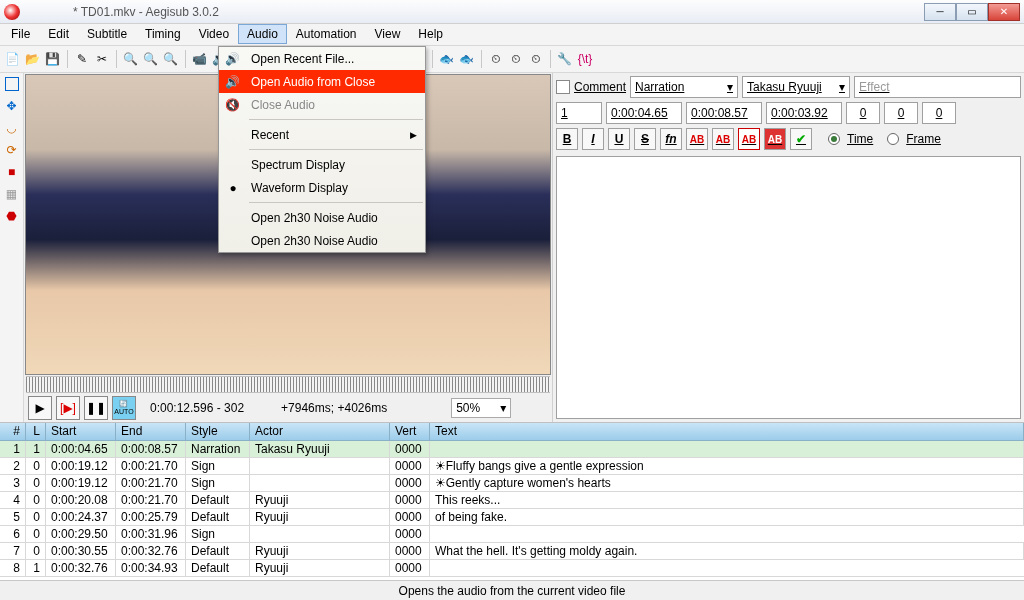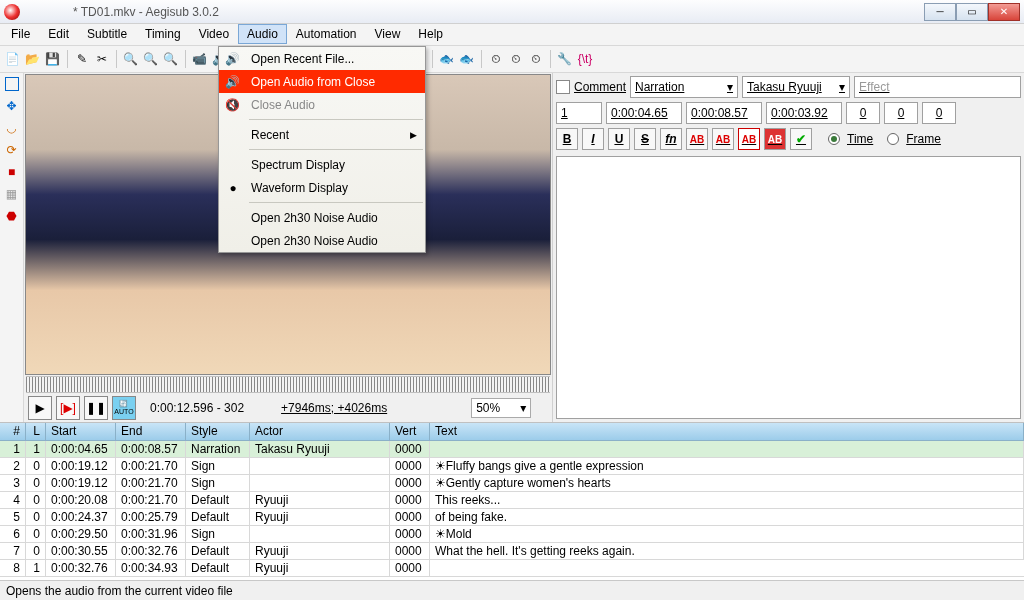--- a/index.html
+++ b/index.html
@@ -27,22 +27,22 @@
 .leftcol { width: 24px; background: #f4f4f4; border-right: 1px solid #d8d8d8; display: flex; flex-direction: column; align-items: center; padding-top: 4px; gap: 8px; }
 .leftcol .sq { width: 14px; height: 14px; border: 1px solid #888; }
 .midarea { flex: 1; display: flex; flex-direction: column; min-width: 0; }
 .videobox { height: 315px; background: linear-gradient(180deg,#d9c8b8 0%,#c8b8a8 25%,#2a2f5a 40%,#1a1f3a 55%,#e8c8a8 72%,#f0d8b8 100%); position: relative; margin: 1px; border: 1px solid #888; }
 .timeline { height: 18px; background: #f4f4f4; border-top: 1px solid #c0c0c0; border-bottom: 1px solid #c0c0c0; background-image: repeating-linear-gradient(90deg,#888 0,#888 1px,transparent 1px,transparent 3px); margin: 0 2px; }
 .playrow { height: 30px; display: flex; align-items: center; padding: 2px 4px; gap: 4px; }
 .pbtn { width: 24px; height: 24px; border: 1px solid #888; background: #f8f8f8; display: flex; align-items: center; justify-content: center; }
 .pbtn.red { color: #d00; }
 .pbtn.auto { background: #7ad0f0; font-size: 7px; text-align: center; line-height: 8px; }
 .tcode { margin-left: 10px; }
-.offset { margin-left: 33px; text-decoration: underline; }
-.zoomdd { margin-left: 80px; width: 60px; height: 20px; border: 1px solid #aaa; background: #fff; padding: 0 4px; display: flex; align-items: center; justify-content: space-between; }
+.offset { margin-left: 33px; }
+.zoomdd { margin-left: 60px; width: 60px; height: 20px; border: 1px solid #aaa; background: #fff; padding: 0 4px; display: flex; align-items: center; justify-content: space-between; }
 .rightpanel { width: 472px; border-left: 1px solid #d0d0d0; display: flex; flex-direction: column; padding: 3px; background: #f0f0f0; }
 .row { display: flex; align-items: center; gap: 4px; margin-bottom: 4px; text-decoration: underline; }
 .chk { width: 14px; height: 14px; border: 1px solid #888; background: #fff; }
 .selbox { height: 22px; border: 1px solid #a0a0a0; background: #fff; padding: 0 4px; display: flex; align-items: center; justify-content: space-between; }
 .inp { height: 22px; border: 1px solid #a0a0a0; background: #fff; padding: 0 4px; display: flex; align-items: center; }
 .inp.ph { color: #999; }
 .spin { width: 46px; height: 22px; border: 1px solid #a0a0a0; background: #fff; display: flex; align-items: center; padding: 0 4px; position: relative; }
 .tbox { width: 76px; height: 22px; border: 1px solid #a0a0a0; background: #fff; display: flex; align-items: center; padding: 0 4px; }
 .nbox { width: 34px; height: 22px; border: 1px solid #a0a0a0; background: #fff; display: flex; align-items: center; justify-content: center; }
 .fmtbtn { width: 22px; height: 22px; border: 1px solid #a0a0a0; background: #f8f8f8; display: flex; align-items: center; justify-content: center; font-weight: bold; }
@@ -51,21 +51,21 @@
 .radio { width: 12px; height: 12px; border: 1px solid #666; border-radius: 6px; background: #fff; display: inline-flex; align-items: center; justify-content: center; }
 .radio.on::after { content: ""; width: 6px; height: 6px; background: #3a7a3a; border-radius: 3px; }
 .editbox { flex: 1; border: 1px solid #a0a0a0; background: #fff; margin-top: 2px; }
 .grid { height: 158px; overflow: hidden; border-top: 1px solid #c0c0c0; background: #fff; }
 .ghead { display: flex; background: linear-gradient(#c9e5f7,#9cccea); height: 18px; border-bottom: 1px solid #8ab0c8; }
 .ghead div { border-right: 1px solid #8ab0c8; padding: 1px 5px; }
 .grow { display: flex; height: 17px; border-bottom: 1px solid #d8d8d8; }
 .grow.sel { background: #d8f0d8; }
 .grow div { border-right: 1px solid #d8d8d8; padding: 1px 5px; overflow: hidden; white-space: nowrap; }
 .c-n{width:26px;text-align:right}.c-l{width:20px;text-align:right}.c-s{width:70px}.c-e{width:70px}.c-st{width:64px}.c-a{width:140px}.c-v{width:40px}.c-t{flex:1}
-.status { height: 20px; border-top: 1px solid #c8c8c8; background: #f0f0f0; padding: 2px 6px; display: flex; align-items: center; }
+.status { height: 20px; border-top: 1px solid #c8c8c8; background: #f0f0f0; padding: 2px 6px; display: flex; align-items: center; justify-content: center; }
 </style>
 </head>
 <body>
 
 <div class="titlebar">
   <div class="icon"></div>
   <div class="title">* TD01.mkv - Aegisub 3.0.2</div>
   <div class="winbtns">
     <div class="winbtn">─</div>
     <div class="winbtn">▭</div>
@@ -302,31 +302,30 @@
         <div class="c-t">of being fake.</div>
       </div>
       <div class="grow">
         <div class="c-n">6</div>
         <div class="c-l">0</div>
         <div class="c-s">0:00:29.50</div>
         <div class="c-e">0:00:31.96</div>
         <div class="c-st">Sign</div>
         <div class="c-a"></div>
         <div class="c-v">0000</div>
-        <div class="c-t">☀Mold</div>
       </div>
       <div class="grow">
         <div class="c-n">7</div>
         <div class="c-l">0</div>
         <div class="c-s">0:00:30.55</div>
         <div class="c-e">0:00:32.76</div>
         <div class="c-st">Default</div>
         <div class="c-a">Ryuuji</div>
         <div class="c-v">0000</div>
-        <div class="c-t">What the hell. It's getting reeks again.</div>
+        <div class="c-t">What the hell. It's getting moldy again.</div>
       </div>
       <div class="grow">
         <div class="c-n">8</div>
         <div class="c-l">1</div>
         <div class="c-s">0:00:32.76</div>
         <div class="c-e">0:00:34.93</div>
         <div class="c-st">Default</div>
         <div class="c-a">Ryuuji</div>
         <div class="c-v">0000</div>
       </div>

